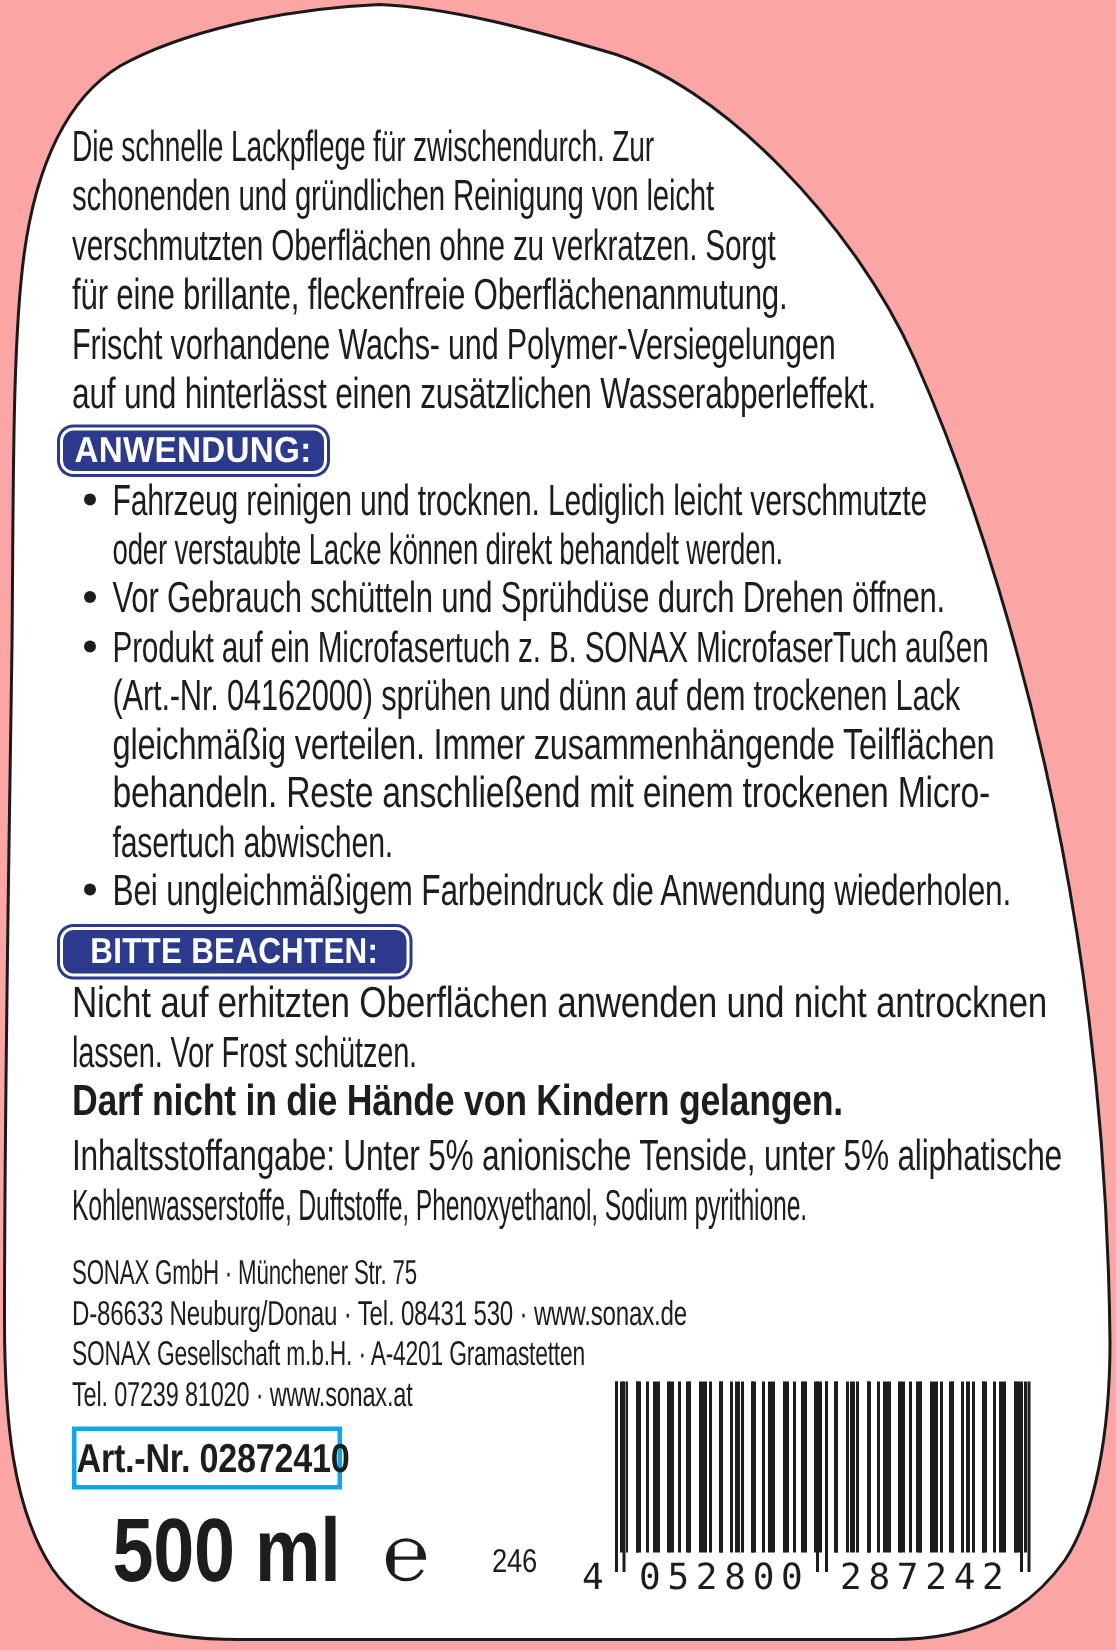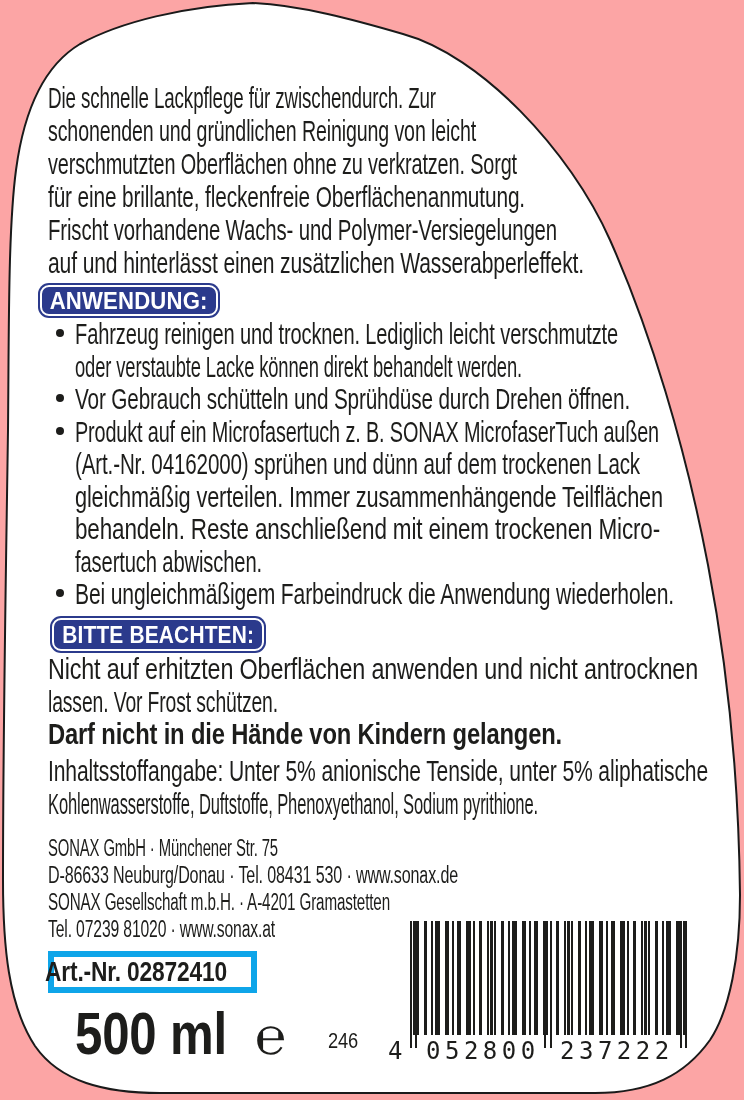--- a/index.html
+++ b/index.html
@@ -9,22 +9,22 @@
   .ln{position:absolute;white-space:nowrap;transform-origin:0 50%;
       font-size:29px;letter-spacing:-0.2px;line-height:1;}
   .bold{font-weight:bold;}
   .addr{font-size:23px;}
   .dot{position:absolute;width:8px;height:8px;border-radius:50%;background:#1d1d1b;}
   .badge{position:absolute;box-sizing:border-box;background:#2b3a8c;border:2px solid #fff;
          box-shadow:0 0 0 2px #2b3a8c;border-radius:9px;color:#fff;display:flex;
          align-items:center;justify-content:center;}
   .badge .bt{font-weight:bold;font-size:24px;white-space:nowrap;transform-origin:50% 50%;
          letter-spacing:0.2px;}
-  #art-box{position:absolute;left:48px;top:951px;width:209px;height:42px;box-sizing:border-box;
-         border:6px solid #0ea5e9;display:flex;align-items:center;justify-content:center;}
+  #art-box{position:absolute;left:48px;top:951px;width:180px;height:42px;box-sizing:border-box;
+         border:3px solid #0ea5e9;display:flex;align-items:center;}
   #art-box .ln{position:static;font-size:27px;}
   #vol{font-size:60px;}
   #emark{font-size:52px;font-weight:normal;}
   #num246{font-size:22px;}
   
   #barcode{position:absolute;left:410px;top:921px;width:277px;height:114px;
     background-image:
       repeating-linear-gradient(90deg,#1d1d1b 0 2px,transparent 2px 7px),
       repeating-linear-gradient(90deg,transparent 0 3px,#1d1d1b 3px 6px,transparent 6px 11px);}
   .guard{position:absolute;top:921px;width:2px;height:127px;background:#1d1d1b;}
@@ -74,21 +74,21 @@
   <span class="dot" style="left:56px;top:427px"></span>
   <div class="ln" style="left: 75px; top: 418px; transform: scaleX(0.684279);">Produkt auf ein Microfasertuch z. B. SONAX MicrofaserTuch außen</div>
   <div class="ln" style="left: 75px; top: 450px; transform: scaleX(0.70991);">(Art.-Nr. 04162000) sprühen und dünn auf dem trockenen Lack</div>
   <div class="ln" style="left: 75px; top: 483px; transform: scaleX(0.749656);">gleichmäßig verteilen. Immer zusammenhängende Teilflächen</div>
   <div class="ln" style="left: 75px; top: 515px; transform: scaleX(0.77538);">behandeln. Reste anschließend mit einem trockenen Micro-</div>
   <div class="ln" style="left: 75px; top: 548px; transform: scaleX(0.696624);">fasertuch abwischen.</div>
 
   <span class="dot" style="left:56px;top:589px"></span>
   <div class="ln" style="left: 75px; top: 580px; transform: scaleX(0.72759);">Bei ungleichmäßigem Farbeindruck die Anwendung wiederholen.</div>
 
-  <div class="badge" style="left:52px;top:618px;width:212px;height:33px">
+  <div class="badge" style="left:40px;top:618px;width:233px;height:33px">
     <span class="bt" style="transform: scaleX(0.871428);">BITTE BEACHTEN:</span>
   </div>
 
   <div class="ln" style="left: 48px; top: 655px; transform: scaleX(0.805671);">Nicht auf erhitzten Oberflächen anwenden und nicht antrocknen</div>
   <div class="ln" style="left: 48px; top: 688px; transform: scaleX(0.667877);">lassen. Vor Frost schützen.</div>
 
   <div class="ln bold" style="left: 48px; top: 720px; transform: scaleX(0.819164);">Darf nicht in die Hände von Kindern gelangen.</div>
 
   <div class="ln" style="left: 48px; top: 757px; transform: scaleX(0.727598);">Inhaltsstoffangabe: Unter 5% anionische Tenside, unter 5% aliphatische</div>
   <div class="ln" style="left: 48px; top: 790px; transform: scaleX(0.570109);">Kohlenwasserstoffe, Duftstoffe, Phenoxyethanol, Sodium pyrithione.</div>
@@ -108,15 +108,15 @@
 
   <div id="barcode"></div>
   <span class="guard" style="left:410px"></span>
   <span class="guard" style="left:415px"></span>
   <span class="guard" style="left:544px"></span>
   <span class="guard" style="left:550px"></span>
   <span class="guard" style="left:680px"></span>
   <span class="guard" style="left:685px"></span>
   <div class="bdig" style="left:388px">4</div>
   <div class="bdig" style="left:426px">052800</div>
-  <div class="bdig" style="left:560px">237222</div>
+  <div class="bdig" style="left:560px">287242</div>
 
 </div>
 
 </body></html>

